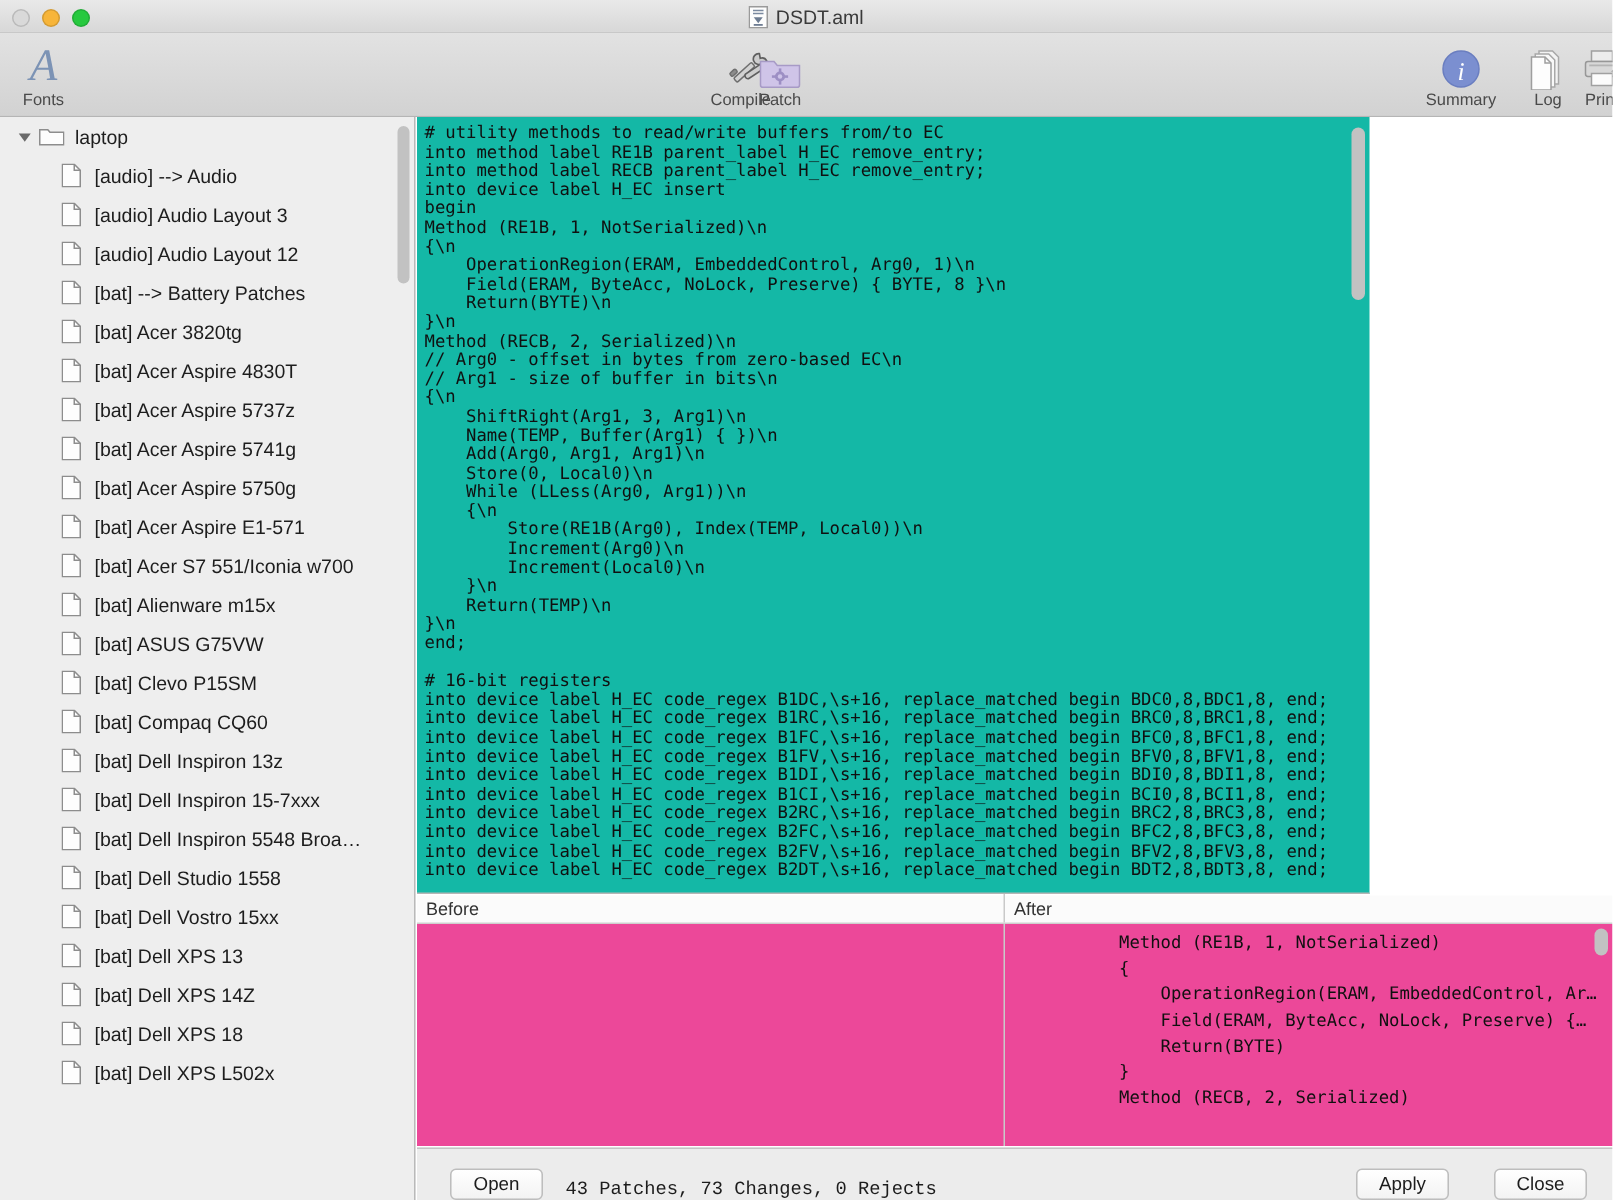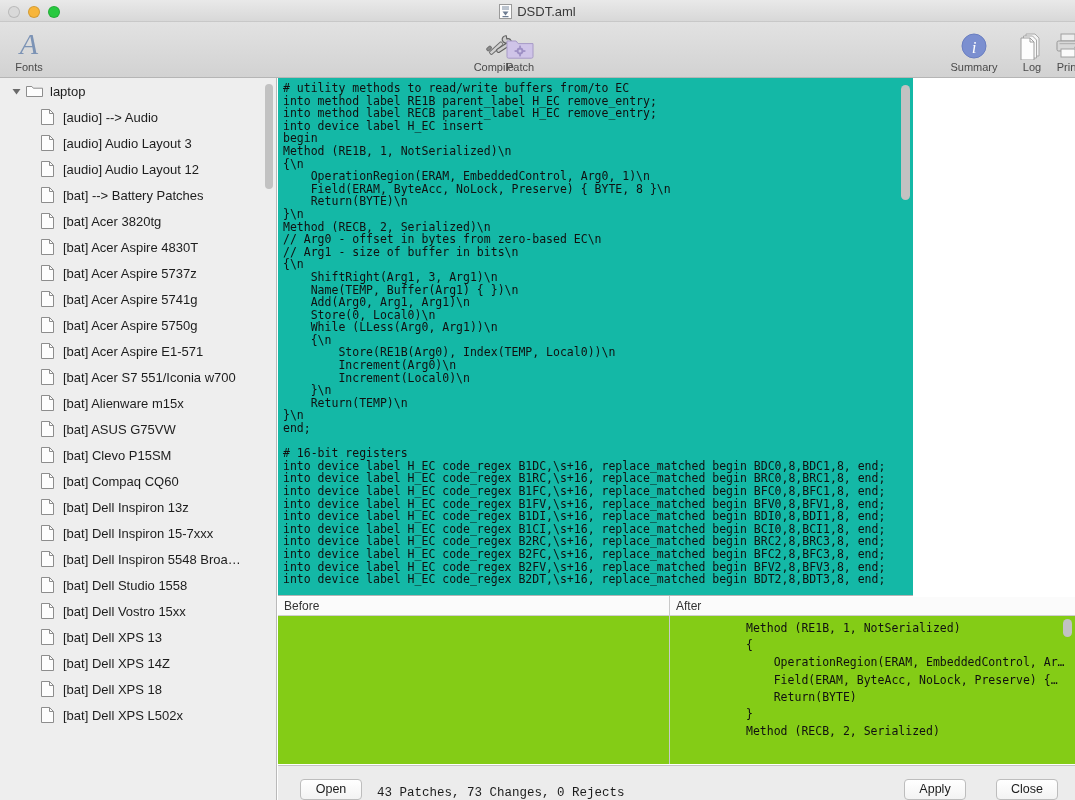--- a/index.html
+++ b/index.html
@@ -124,21 +124,21 @@
   }
   .diff-header .col {
     font-size: 12px; color: #333; display: flex; align-items: center;
     padding-left: 6px; height: 19px;
   }
   .diff-header .col.before { width: 392px; border-right: 1px solid #c9c9c9; }
   .diff-header .col.after  { width: 405px; }
 
   .diff-body { position: absolute; left: 0; top: 19px; width: 797px; height: 148px; display: flex; }
   .pane {
-    height: 148px; background: #84cc16; overflow: hidden; position: relative;
+    height: 148px; background: #ec4899; overflow: hidden; position: relative;
   }
   .pane.before { width: 392px; border-right: 1px solid #c9c9c9; }
   .pane.after  { width: 405px; }
   .pane .code { padding: 4px 0 0 5px; font-size: 11.5px; line-height: 17.2px; }
   .pane.after .code { padding-left: 76px; }
   .after-scrollbar { position: absolute; right: 3px; top: 3px; width: 9px; height: 142px; }
   .after-thumb { position: absolute; left: 0; top: 0; width: 9px; height: 18px; border-radius: 5px; background: #c2c2c2; }
 
   
   .footer {

